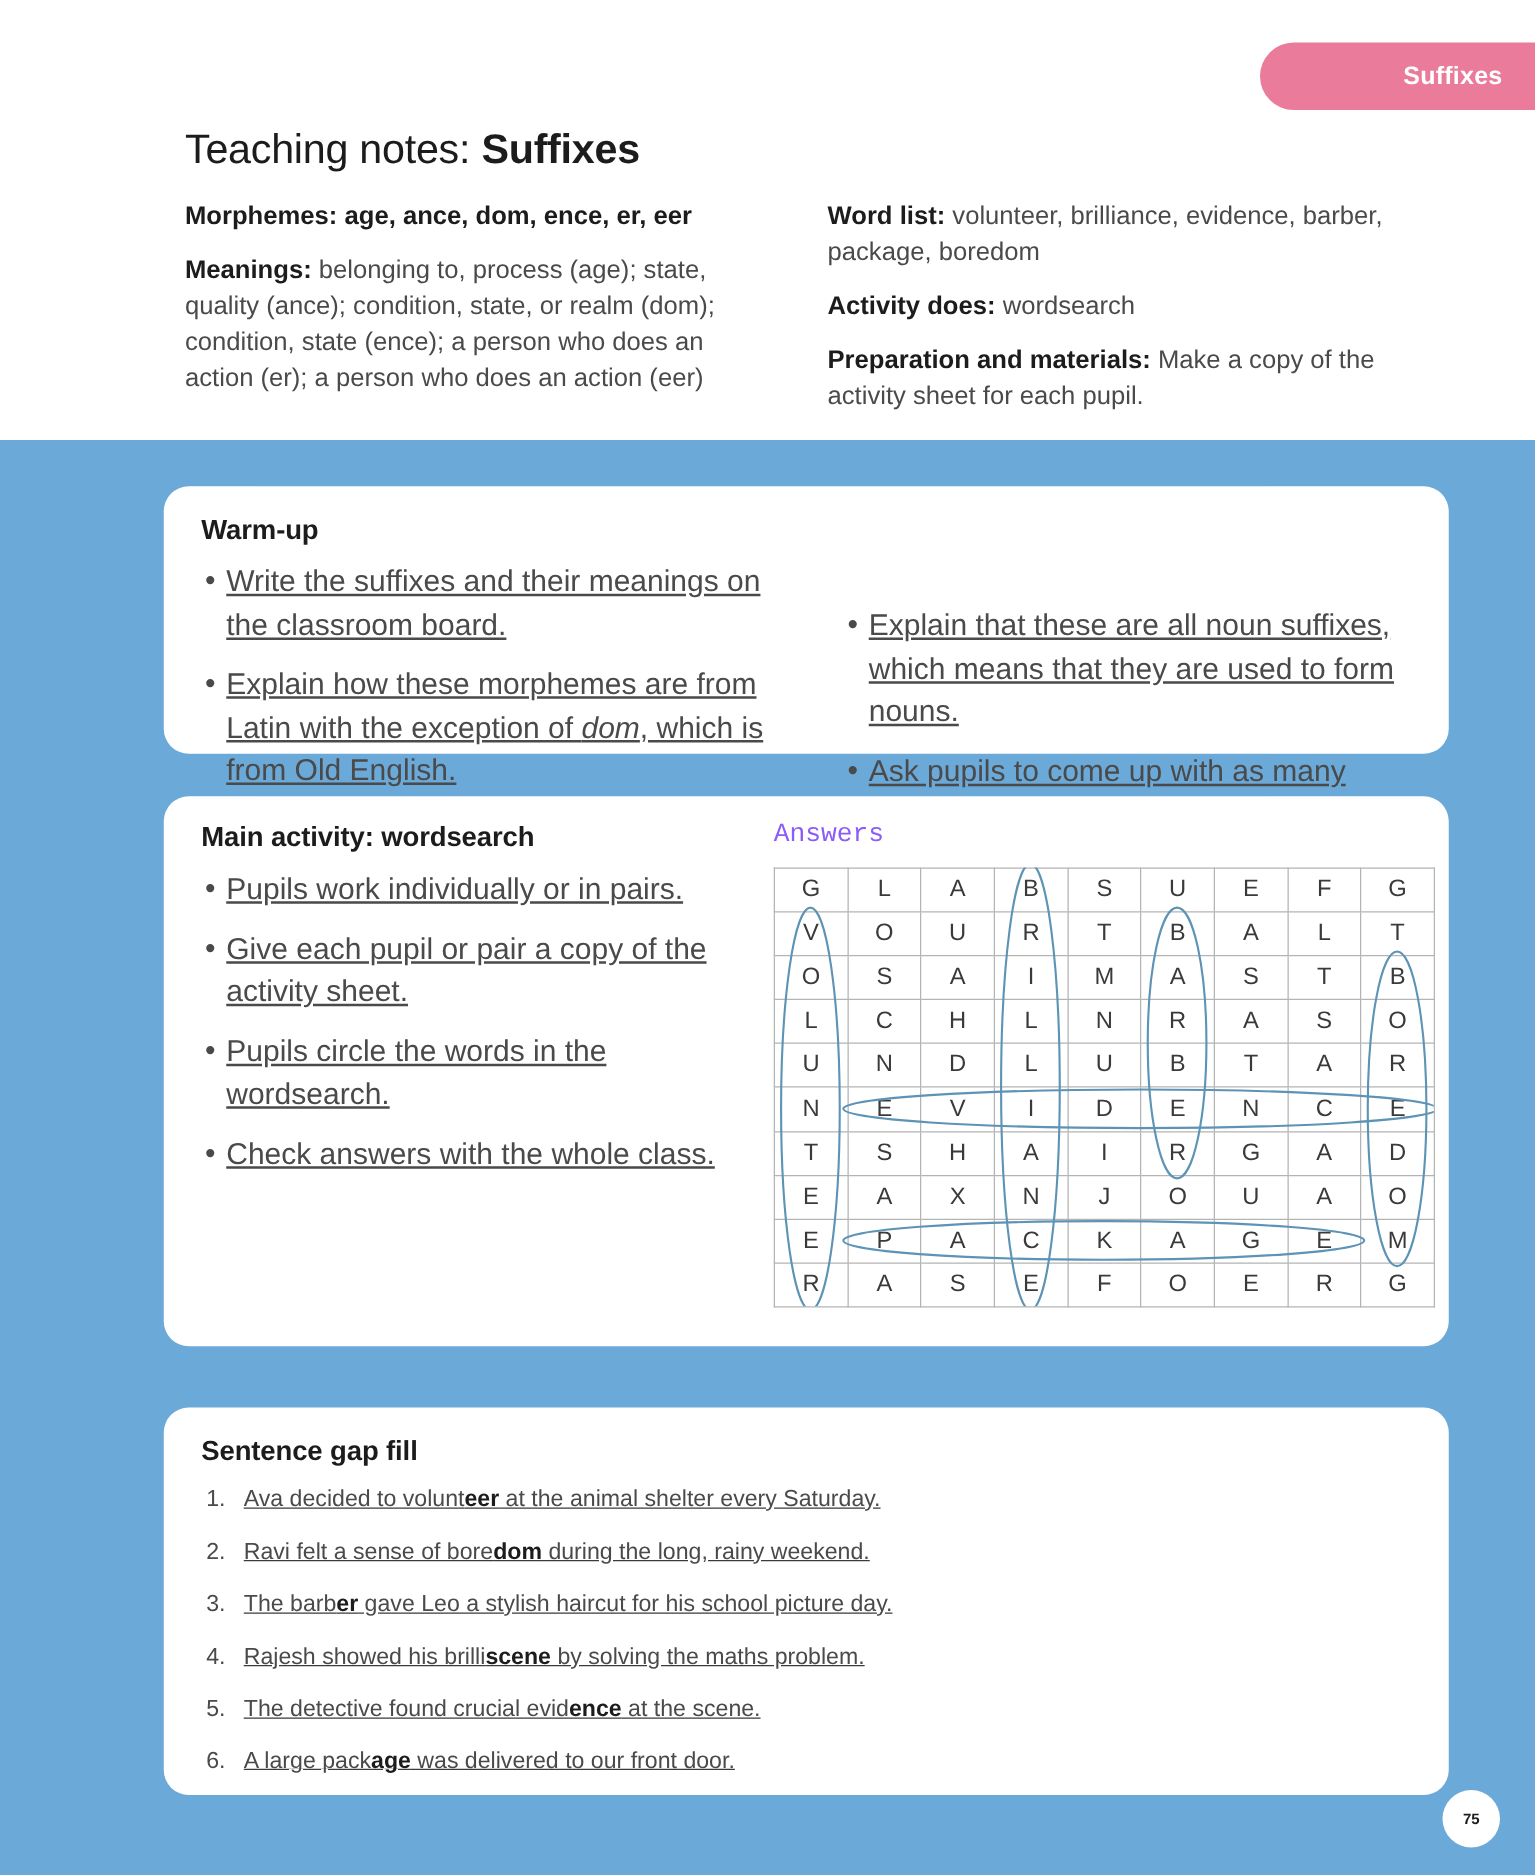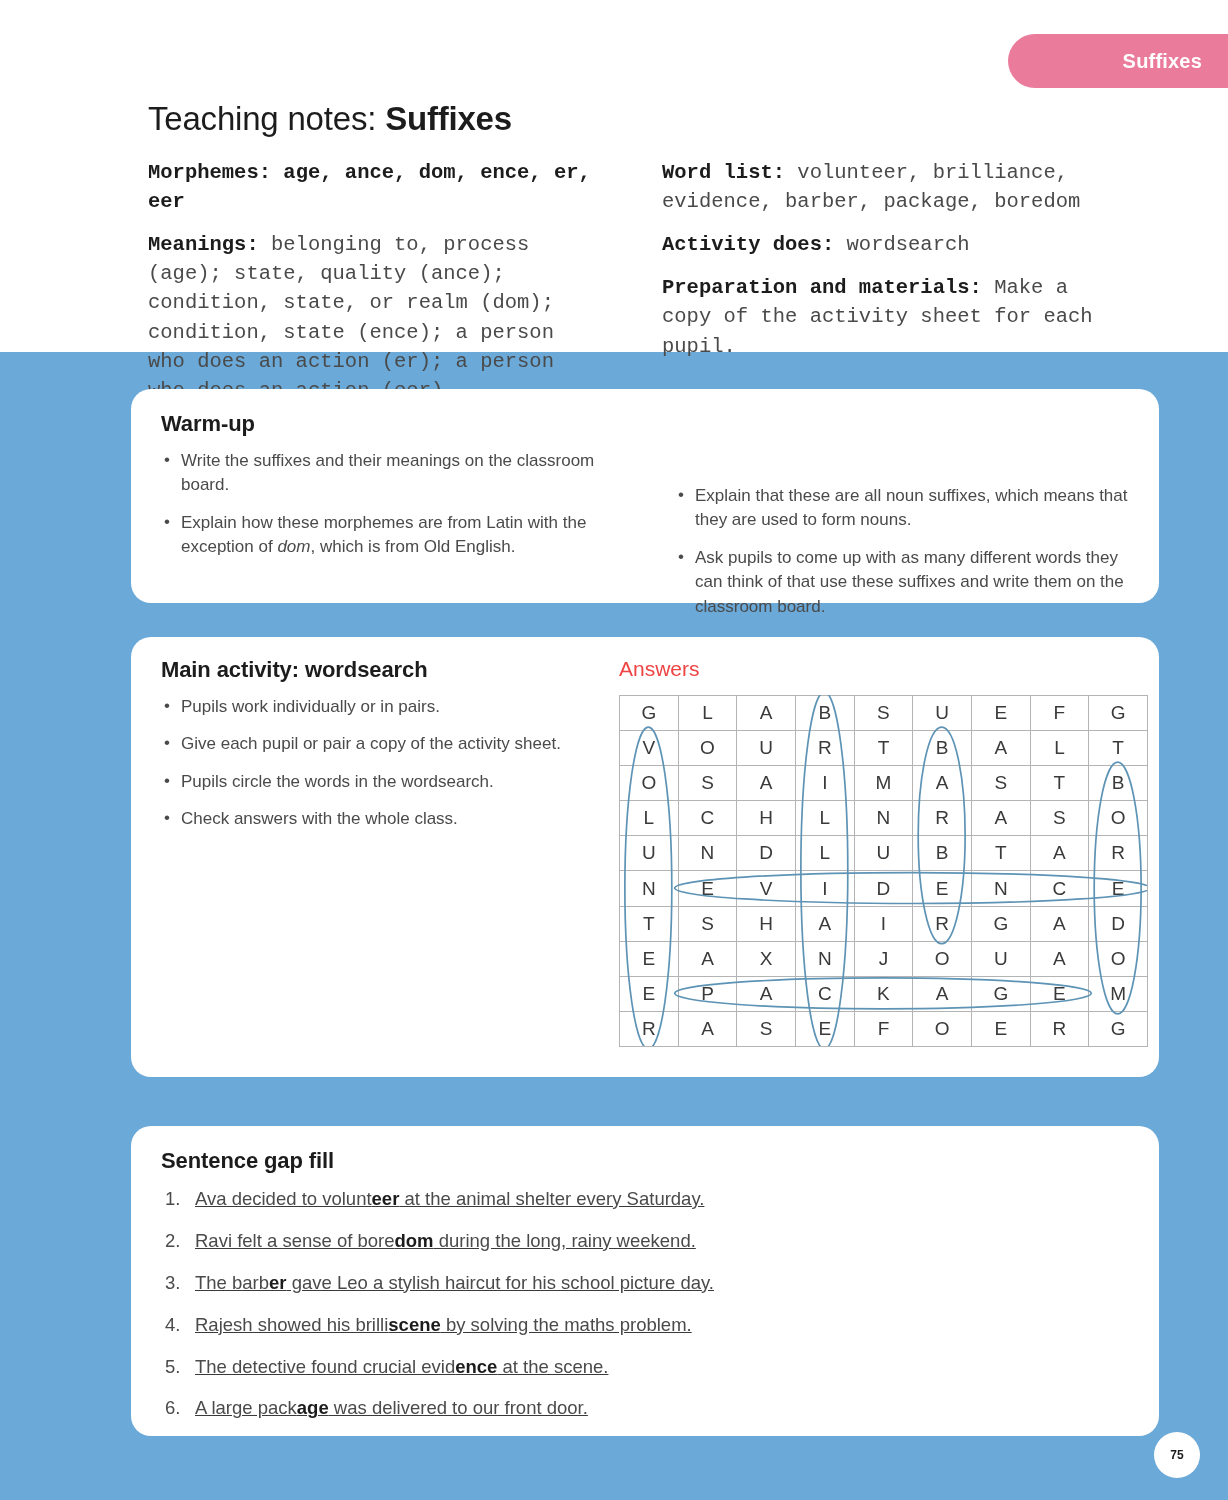--- a/index.html
+++ b/index.html
@@ -63,21 +63,20 @@
     font-weight: 300;
     color: #1c1c1c;
     margin-bottom: 20px;
     letter-spacing: -.2px;
   }
   #page-title b { font-weight: 700; }
 
   #header-cols {
     display: flex;
     gap: 12px;
-    font-family: Liberation Mono, monospace;
   }
   .hdr-col { width: 480px; padding-right: 30px; }
   .hdr-col.right { padding-right: 0; padding-left: 28px; }
 
   .hdr-line {
     font-size: 20.5px;
     line-height: 1.42;
     color: #4a4a4a;
     margin-bottom: 14px;
   }
@@ -95,24 +94,25 @@
     font-weight: 700;
     color: #1c1c1c;
     margin-bottom: 12px;
     letter-spacing: -.1px;
   }
 
   ul.bullets { list-style: none; }
   ul.bullets li {
     position: relative;
     padding-left: 20px;
-    font-size: 17px;
+    font-size: 24px;
     line-height: 1.44;
     color: #4a4a4a;
     margin-bottom: 13px;
+    text-decoration: underline;
   }
   ul.bullets li::before {
     content: "•";
     position: absolute;
     left: 3px;
     top: -1px;
     color: #4a4a4a;
   }
   ul.bullets li i { font-style: italic; }
 
@@ -131,23 +131,24 @@
   #card-main {
     left: 131px; top: 637px; width: 1028px; height: 440px;
     padding: 20px 30px 0 30px;
   }
   #main-cols { display: flex; }
   #main-left { width: 430px; }
   #main-right { width: 540px; padding-left: 30px; }
 
   #answers-label {
     font-size: 21px;
-    color: #ef4444;
+    color: #8b5cf6;
     margin-bottom: 14px;
     font-weight: 400;
+    font-family: Liberation Mono, monospace;
   }
 
   
   #grid-wrap {
     position: relative;
     width: 528px;
     height: 351px;
   }
   table#wordsearch {
     border-collapse: collapse;

